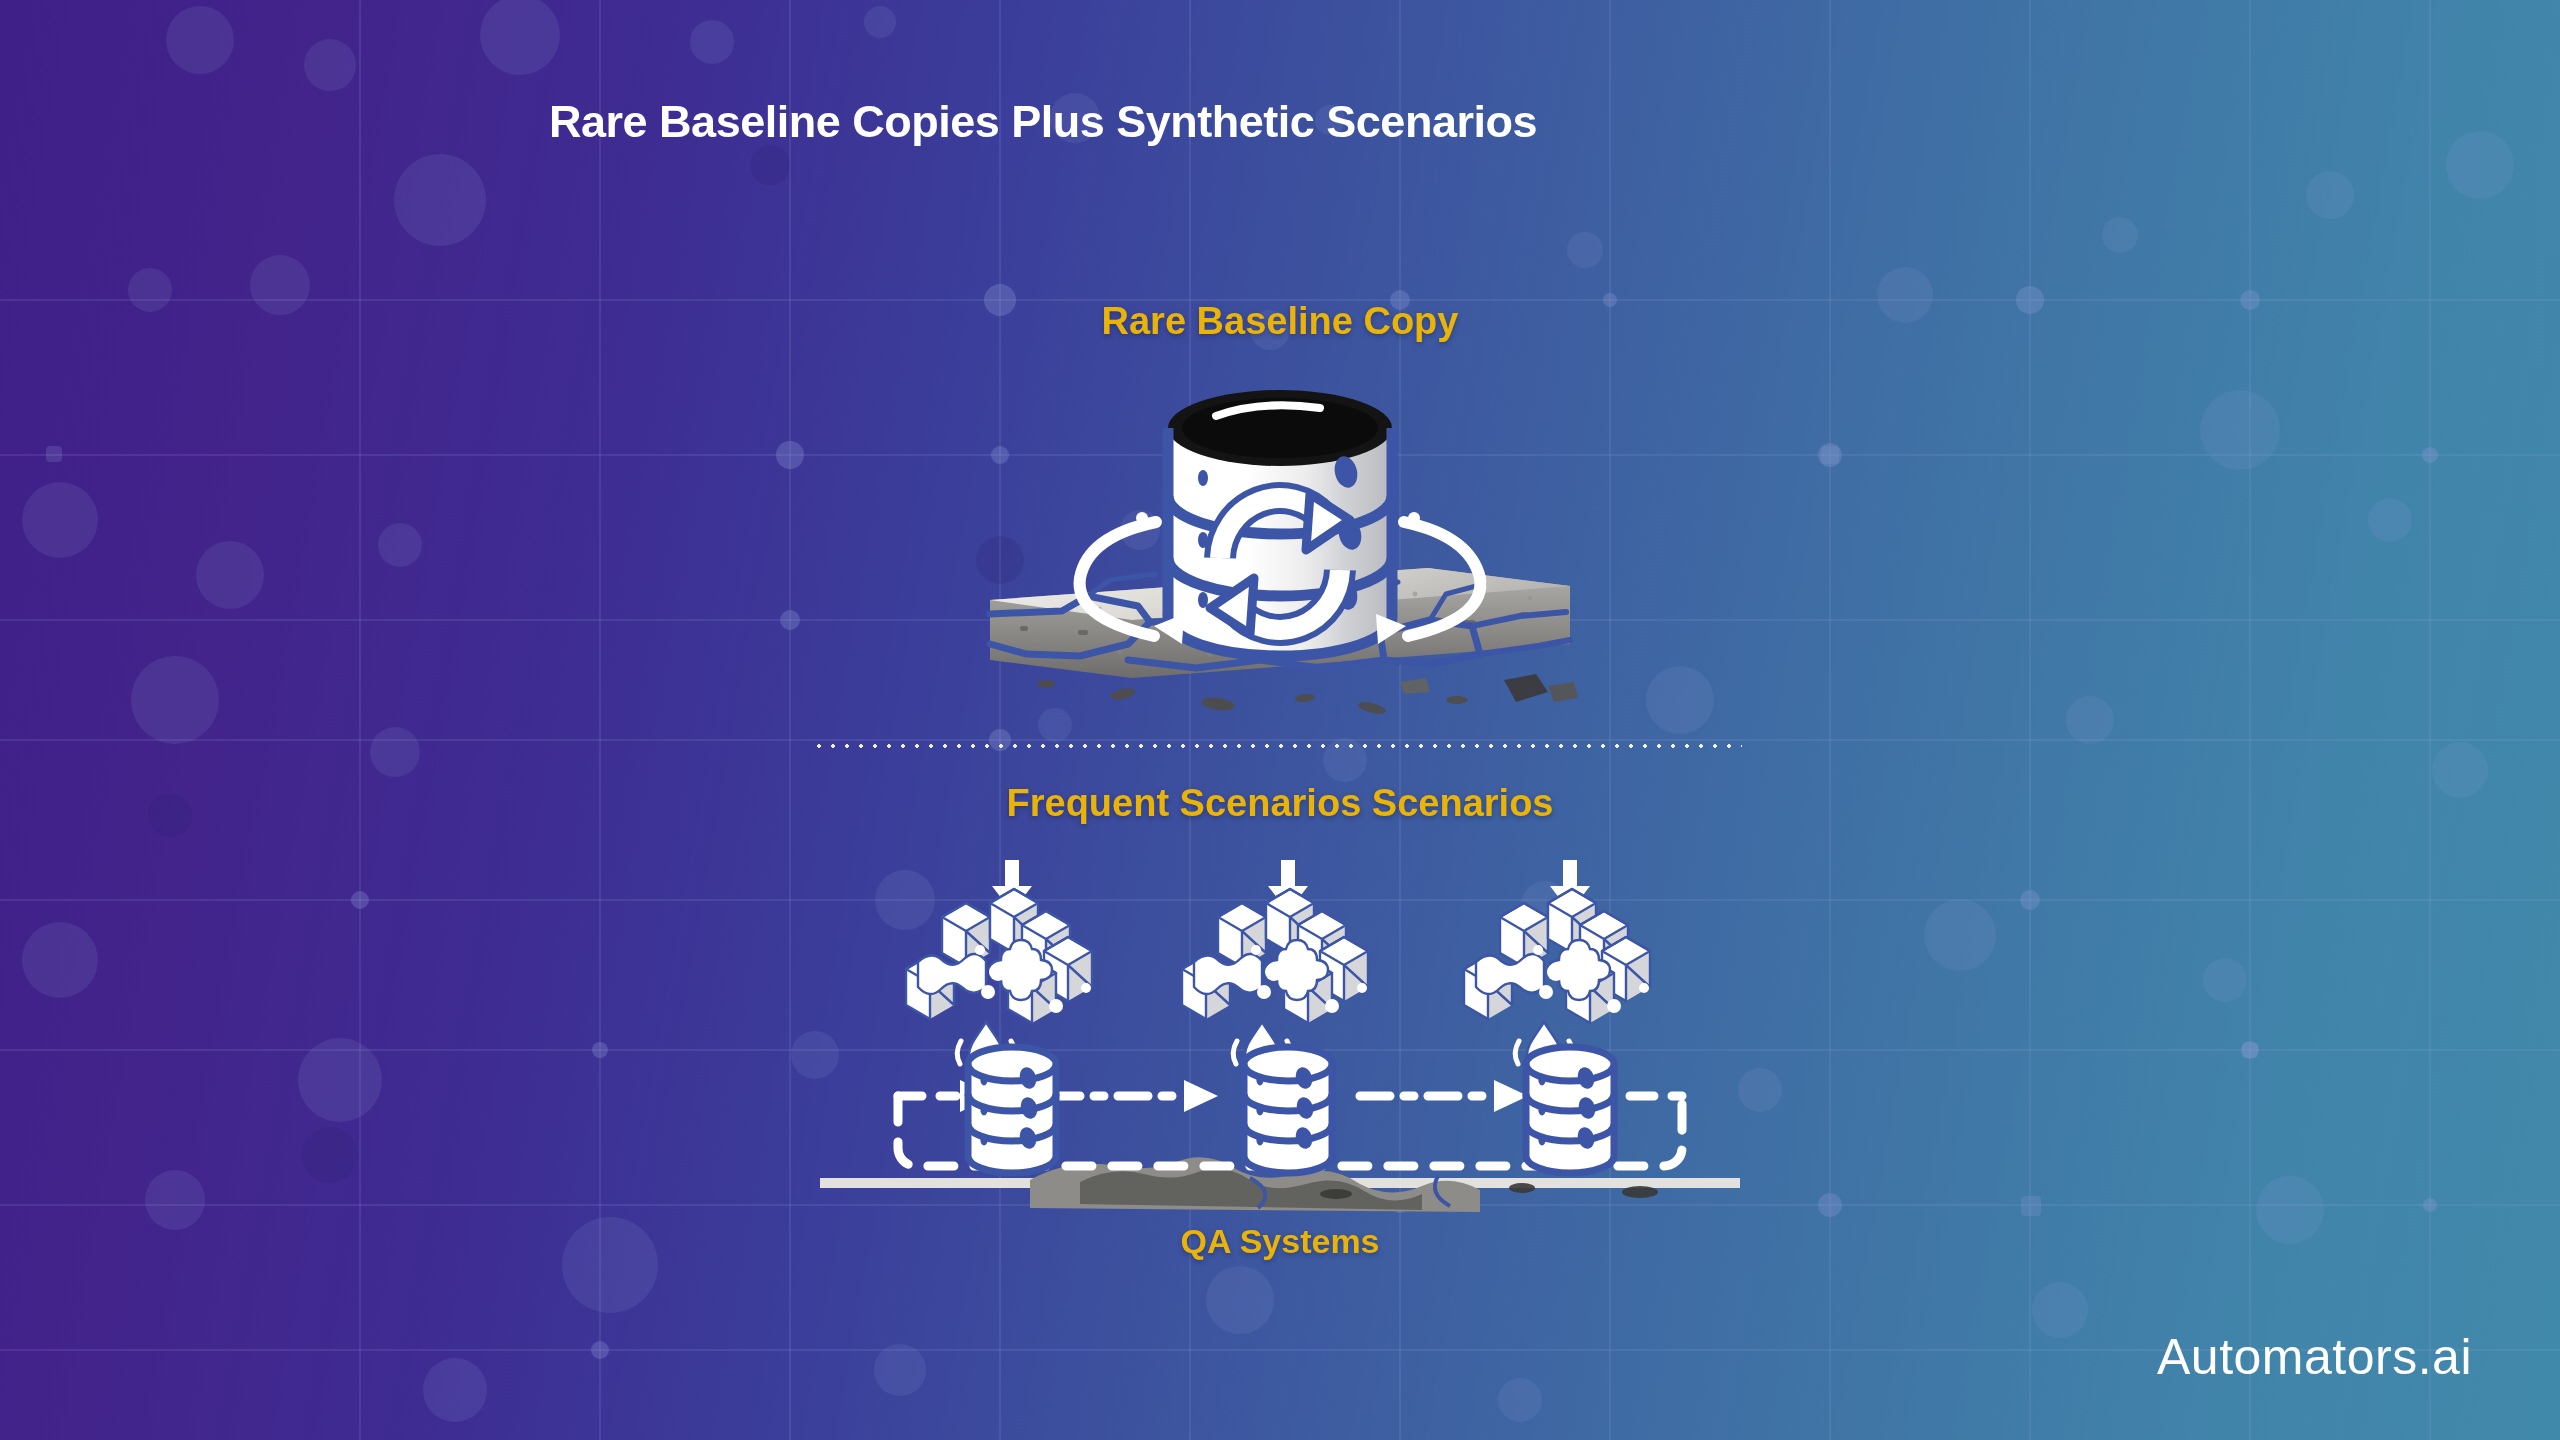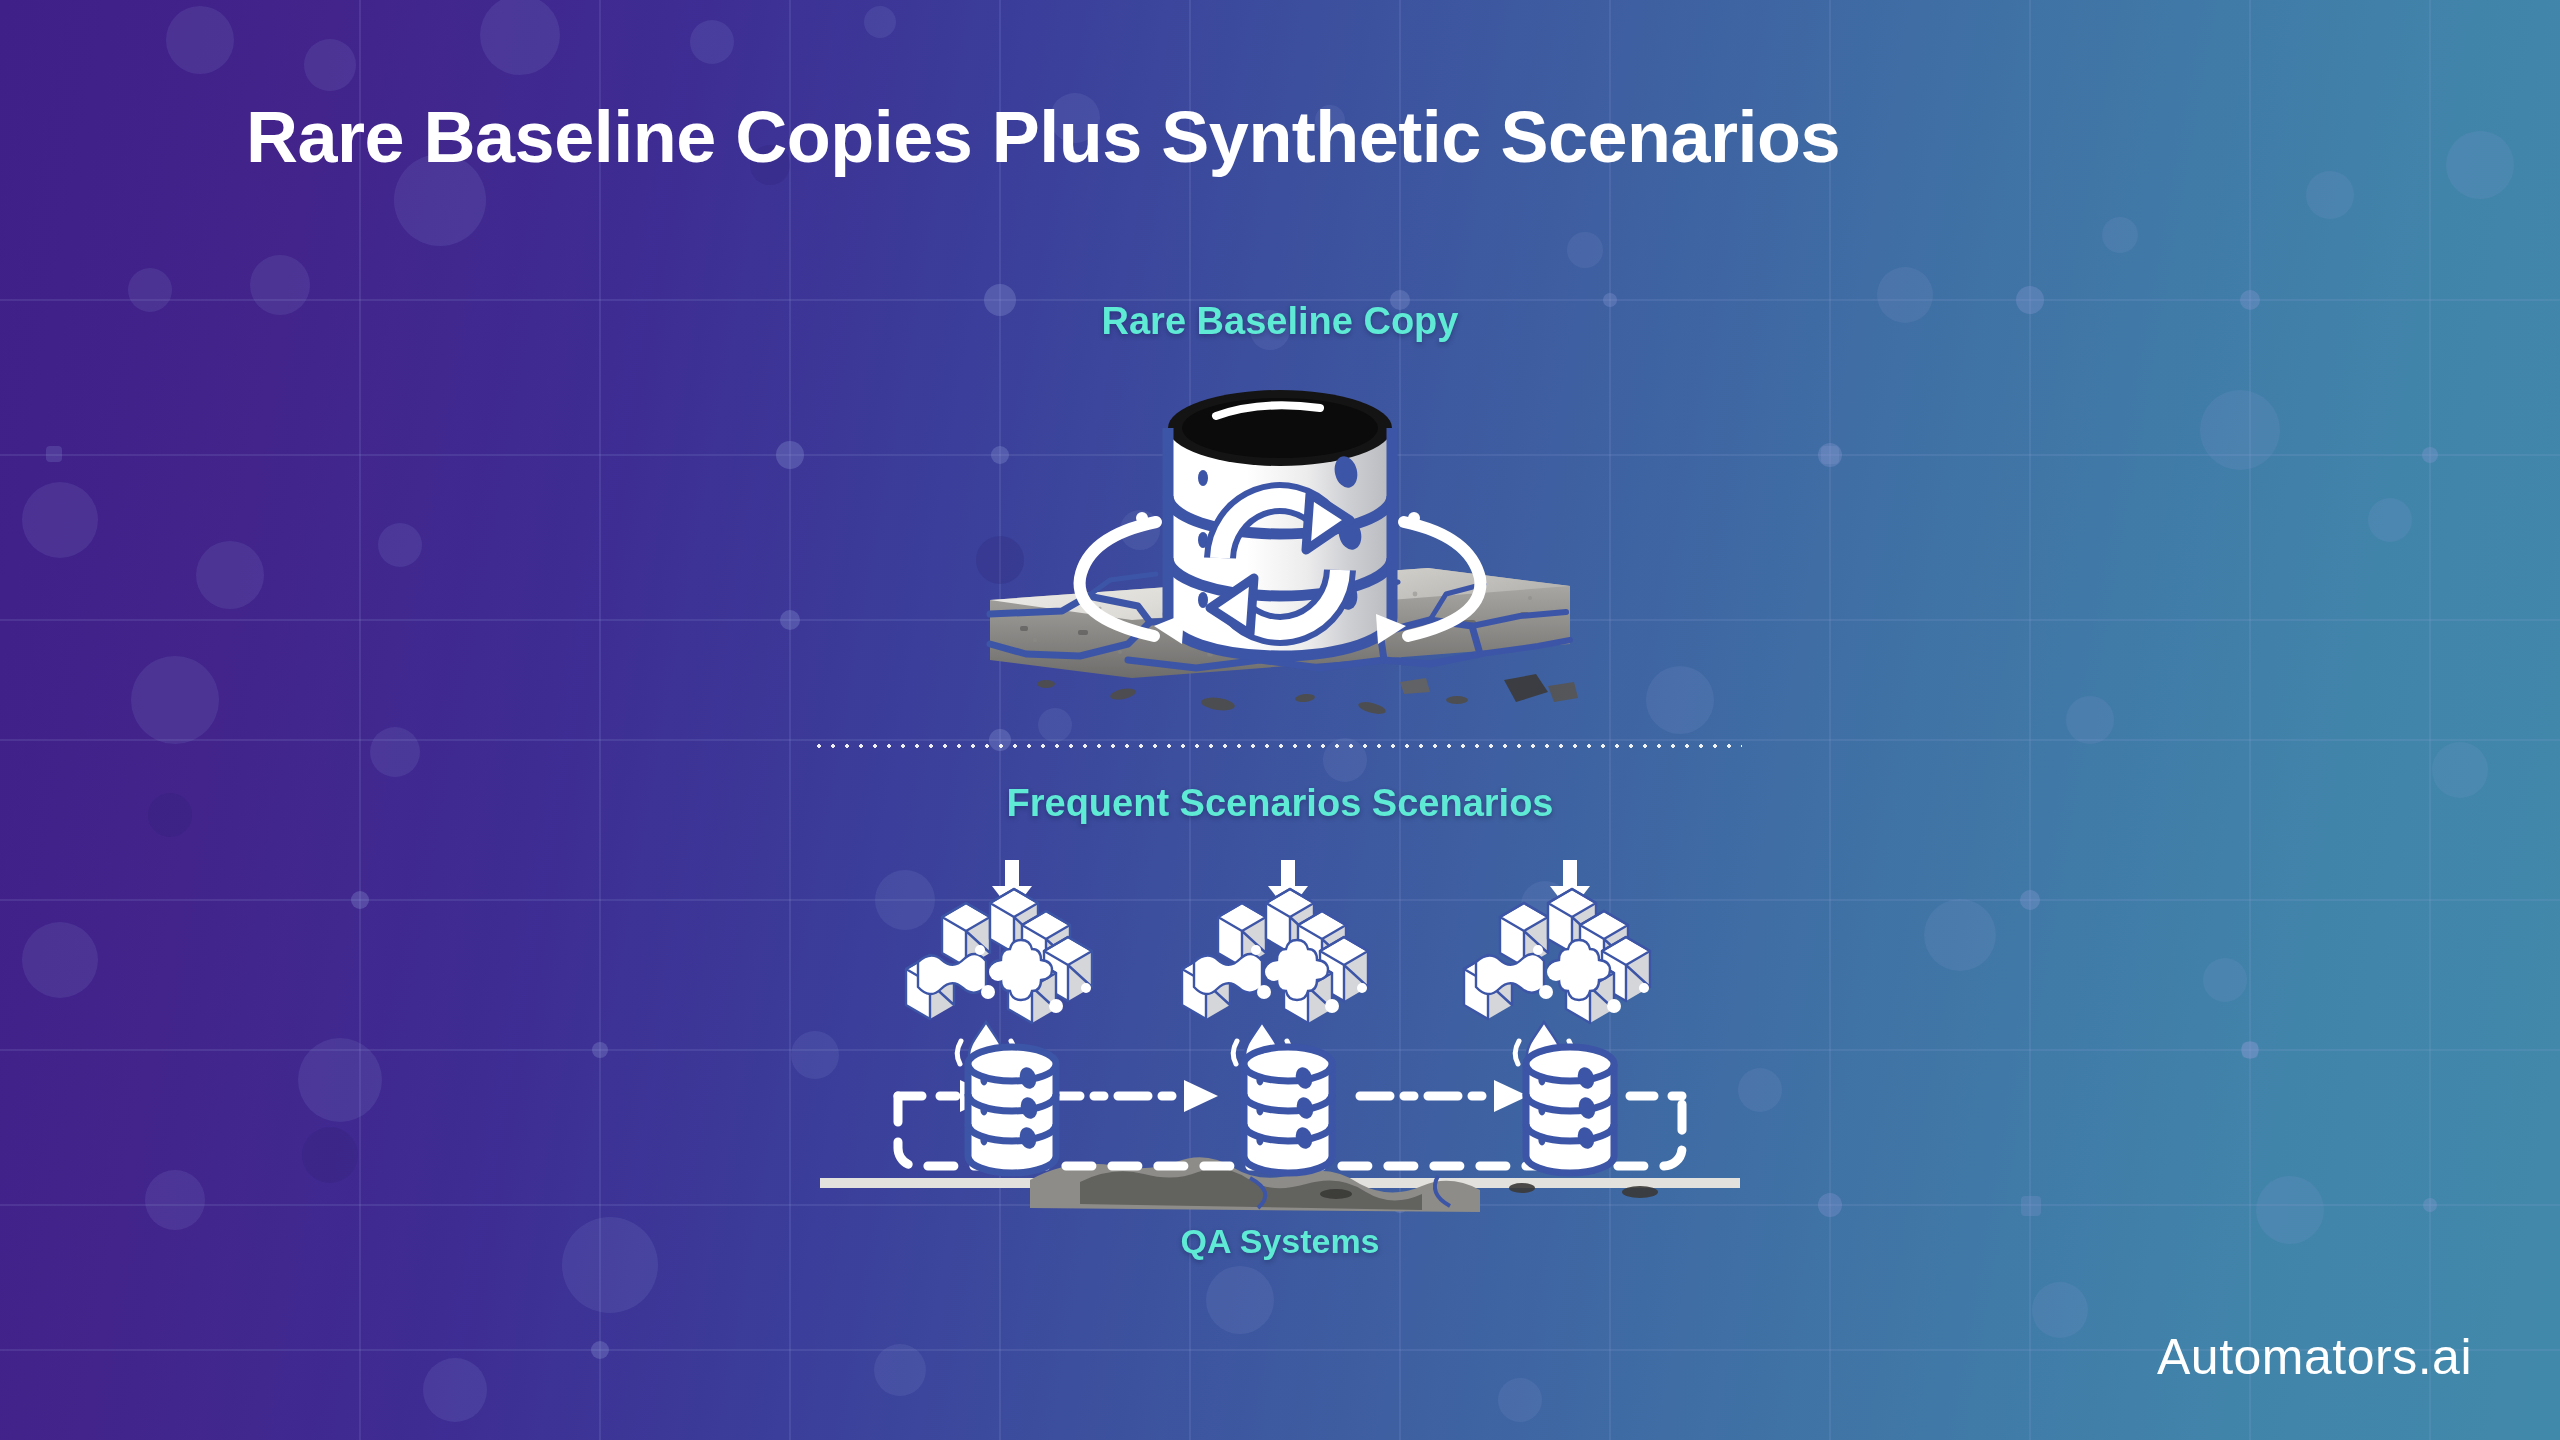--- a/index.html
+++ b/index.html
@@ -25,31 +25,31 @@
       #4184AA 88%,
       #4189AB 100%);
   }
   #bg-grid { position:absolute; inset:0; }
   #bg-bokeh { position:absolute; inset:0; }
 
   
   #title {
     position:absolute; top:96px; left:0; width:2052px;
     text-align:center;
-    font-size:72px; font-weight:bold;
+    font-size:45px; font-weight:bold;
     letter-spacing:-0.5px;
     color:#ffffff;
     font-family:"Liberation Sans", sans-serif;
     padding-left:34px;
   }
 
   
   .sect-label {
     position:absolute; left:0; width:2560px;
-    text-align:center; color:#5eead4;
+    text-align:center; color:#eab308;
     font-size:38px; font-weight:bold;
     font-family:"Liberation Sans", sans-serif;
     text-shadow:0 2px 5px rgba(16,20,60,.35);
   }
   #label-baseline { top:300px; }
   #label-synth    { top:782px; }
   #label-qa       { top:1222px; font-size:34px; font-weight:700; }
 
   
   #divider {

